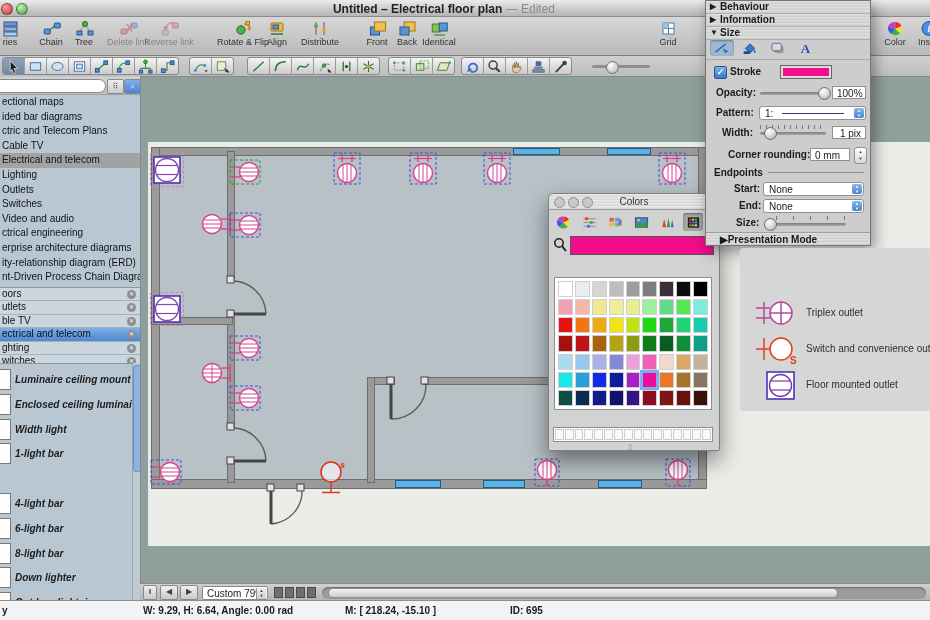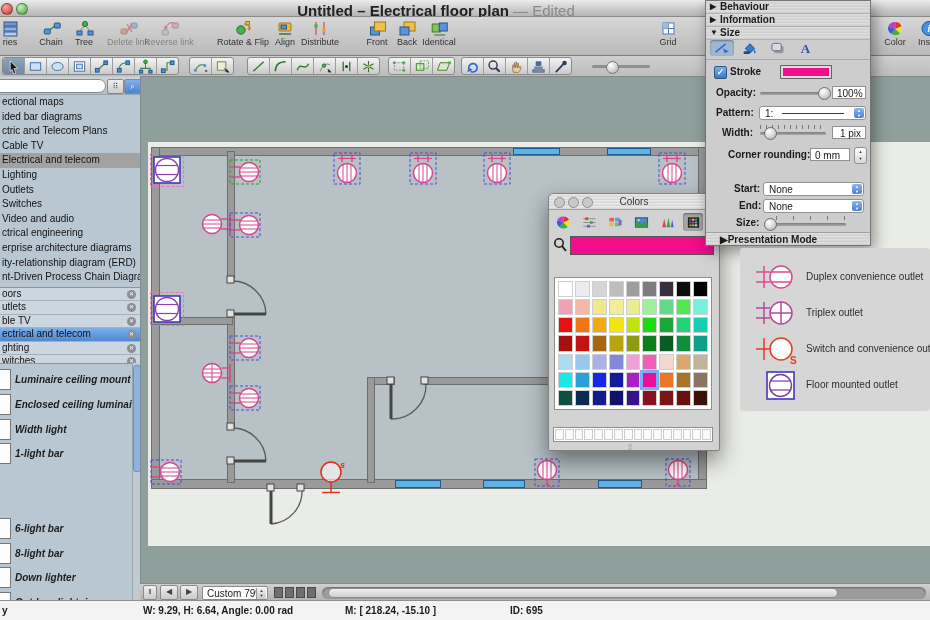--- a/index.html
+++ b/index.html
@@ -3,21 +3,21 @@
 <meta charset="utf-8">
 <style>
   html,body{margin:0;padding:0;background:#222;}
   .app{position:relative;width:930px;height:620px;overflow:hidden;background:#8e9f9c;
        font-family:"Liberation Sans",sans-serif;-webkit-font-smoothing:antialiased;}
   .abs{position:absolute;}
   
   .titlebar{left:0;top:0;width:930px;height:16px;background:linear-gradient(#ececec,#c9c9c9 60%,#b6b6b6);
             border-bottom:1px solid #8a8a8a;}
   .light{position:absolute;top:3px;width:10px;height:10px;border-radius:50%;border:1px solid rgba(0,0,0,.35);}
-  .title-text{position:absolute;top:2px;left:4px;width:864px;text-align:center;font-size:15px;font-weight:bold;color:#222;}
+  .title-text{position:absolute;top:2px;left:12px;width:864px;text-align:center;font-size:12px;font-weight:bold;color:#222;}
   .title-text .edited{color:#8a8a8a;font-weight:normal;}
   
   .toolbar1{left:0;top:17px;width:930px;height:38px;background:linear-gradient(#d7d7d7,#b9b9b9);
             border-bottom:1px solid #7e7e7e;}
   .tb1-item{position:absolute;top:3px;transform:translateX(-50%);display:flex;flex-direction:column;
             align-items:center;font-size:9px;color:#333;white-space:nowrap;}
   .tb1-item svg{width:20px;height:17px;}
   .tb1-item.disabled{opacity:.45;}
   
   .toolbar2{left:0;top:56px;width:930px;height:20px;background:linear-gradient(#cfcfcf,#bdbdbd);
@@ -380,21 +380,21 @@
       </div>
       <div class="tb1-item" style="left: 243px;">
         <svg viewBox="0 0 18 17" xmlns="http://www.w3.org/2000/svg">
           <circle cx="7" cy="10" r="4.2" fill="#4ab04a" stroke="#2a702a"></circle>
           <path d="M10,4 a6,6 0 0 1 6,5" fill="none" stroke="#e07818" stroke-width="1.6"></path>
           <path d="M17,7 L15.5,11 L13,8.5 Z" fill="#e07818"></path>
           <rect x="12" y="1.5" width="3.5" height="3.5" fill="#f0c040" stroke="#a07818"></rect>
         </svg>
         <span>Rotate &amp; Flip</span>
       </div>
-      <div class="tb1-item" style="left: 285px;">
+      <div class="tb1-item" style="left: 277px;">
         <svg viewBox="0 0 18 17" xmlns="http://www.w3.org/2000/svg">
           <rect x="3" y="3" width="12" height="8" rx="1" fill="#f0b83a" stroke="#a07818"></rect>
           <rect x="5" y="5" width="5.5" height="4" fill="#5a94d8" stroke="#26568a"></rect>
           <line x1="3" y1="14" x2="15" y2="14" stroke="#2a702a" stroke-width="1.4"></line>
         </svg>
         <span>Align</span>
       </div>
       <div class="tb1-item" style="left: 320px;">
         <svg viewBox="0 0 18 17" xmlns="http://www.w3.org/2000/svg">
           <line x1="5" y1="2" x2="5" y2="15" stroke="#c05050" stroke-width="1.2"></line>
@@ -667,20 +667,24 @@
           <div class="shape-ico"></div>
           <div class="shape-lbl">Enclosed ceiling luminaire</div>
         </div>
         <div class="shape-row" style="top: 52.6px;">
           <div class="shape-ico"></div>
           <div class="shape-lbl">Width light</div>
         </div>
         <div class="shape-row" style="top: 77.4px;">
           <div class="shape-ico"></div>
           <div class="shape-lbl">1-light bar</div>
+        </div>
+        <div class="shape-row" style="top: 127px;">
+          <div class="shape-ico"></div>
+          <div class="shape-lbl">4-light bar</div>
         </div>
         <div class="shape-row" style="top: 151.8px;">
           <div class="shape-ico"></div>
           <div class="shape-lbl">6-light bar</div>
         </div>
         <div class="shape-row" style="top: 176.6px;">
           <div class="shape-ico"></div>
           <div class="shape-lbl">8-light bar</div>
         </div>
         <div class="shape-row" style="top: 201.4px;">
@@ -936,20 +940,24 @@
         </div>
       <div class="field" style="left:126px;top:-1px;width:34px;text-align:right">1 pix</div>
     </div>
 
     <div class="irow" style="top:147px">
       <span class="ilabel" style="left:22px;top:1px">Corner rounding:</span>
       <div class="field" style="left:104px;top:0;width:40px">0 mm</div>
       <div class="stepper" style="left:148px;top:-1px">▲<br>▼</div>
     </div>
 
+    <div class="irow" style="top:166px">
+      <span class="ilabel" style="left:8px;top:0">Endpoints</span>
+      <div class="endline" style="left:62px;top:5px;width:96px"></div>
+    </div>
 
     <div class="irow" style="top:181px">
       <span class="ilabel" style="left:28px;top:1px">Start:</span>
       <div class="popup" style="left:57px;top:0;width:101px"><span>None</span><span class="arr">▲<br>▼</span></div>
     </div>
 
     <div class="irow" style="top:198px">
       <span class="ilabel" style="left:33px;top:1px">End:</span>
       <div class="popup" style="left:57px;top:0;width:101px"><span>None</span><span class="arr">▲<br>▼</span></div>
     </div>
@@ -959,33 +967,20 @@
       <div class="ticks" style="left:70px;top:-1px;width:70px;background:repeating-linear-gradient(90deg,#777 0 1px,transparent 1px 17px)"></div>
       <div class="islider" style="left:58px;top:6px;width:82px">
           <div class="th" style="left:0"></div>
         </div>
     </div>
 
     <div class="presentation"><span class="tri" style="left:4px">▶</span><span>Presentation Mode</span></div>
   </div>
 
   <div class="abs legend">
-      <div class="leg-item" style="top: 12px;">
-        <svg viewBox="0 0 44 34" xmlns="http://www.w3.org/2000/svg" class="" style="position:absolute;left:4px;top:0;width:44px;height:34px">
-          <g stroke="#d84a90" stroke-width="1.5" fill="none">
-            <line x1="10" y1="6" x2="10" y2="28"></line>
-            <line x1="2" y1="12" x2="16" y2="12"></line>
-            <line x1="2" y1="22" x2="16" y2="22"></line>
-            <circle cx="27" cy="17" r="11" fill="#fff"></circle>
-            <line x1="17.5" y1="12" x2="36.5" y2="12"></line>
-            <line x1="17.5" y1="22" x2="36.5" y2="22"></line>
-          </g>
-        </svg>
-        <div class="leg-lbl">Duplex convenience outlet</div>
-      </div>
       <div class="leg-item" style="top: 48px;">
         <svg viewBox="0 0 44 34" xmlns="http://www.w3.org/2000/svg" class="" style="position:absolute;left:4px;top:0;width:44px;height:34px">
           <g stroke="#b4489a" stroke-width="1.5" fill="none">
             <line x1="10" y1="6" x2="10" y2="28"></line>
             <line x1="2" y1="12" x2="16" y2="12"></line>
             <line x1="2" y1="22" x2="16" y2="22"></line>
             <circle cx="27" cy="17" r="11" fill="#fff"></circle>
             <line x1="16" y1="17" x2="38" y2="17"></line>
             <line x1="27" y1="6" x2="27" y2="28"></line>
           </g>

